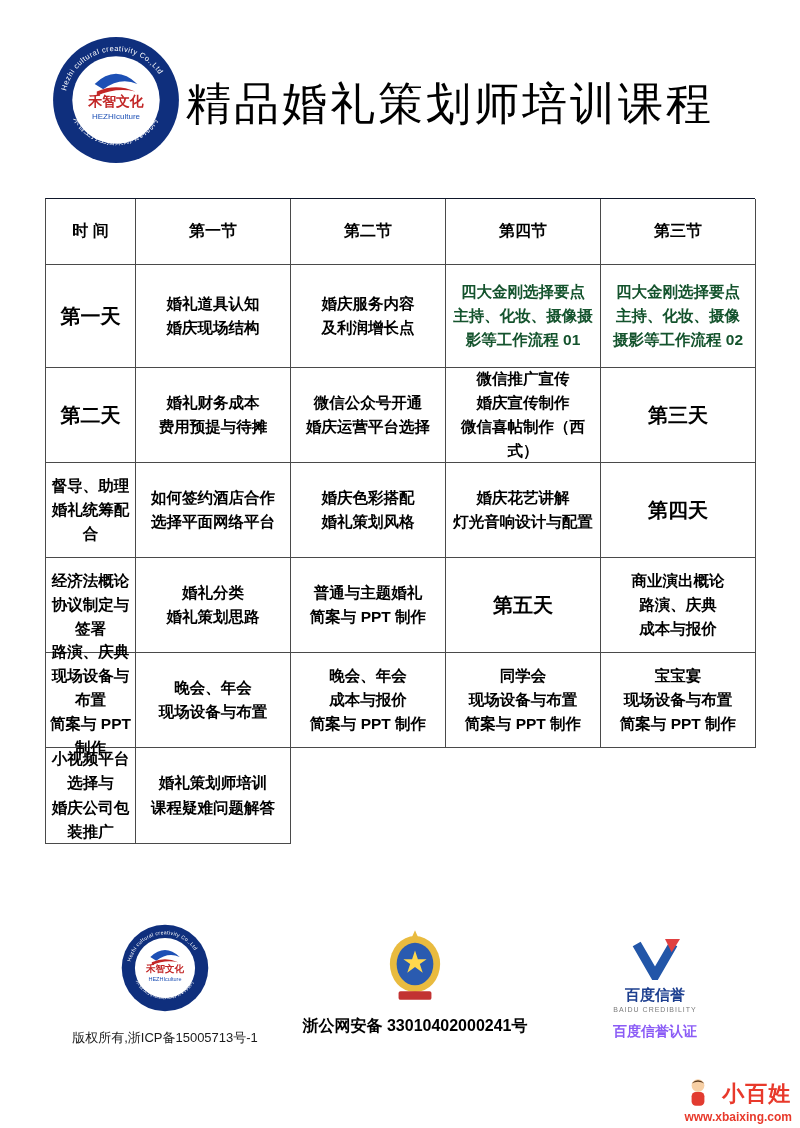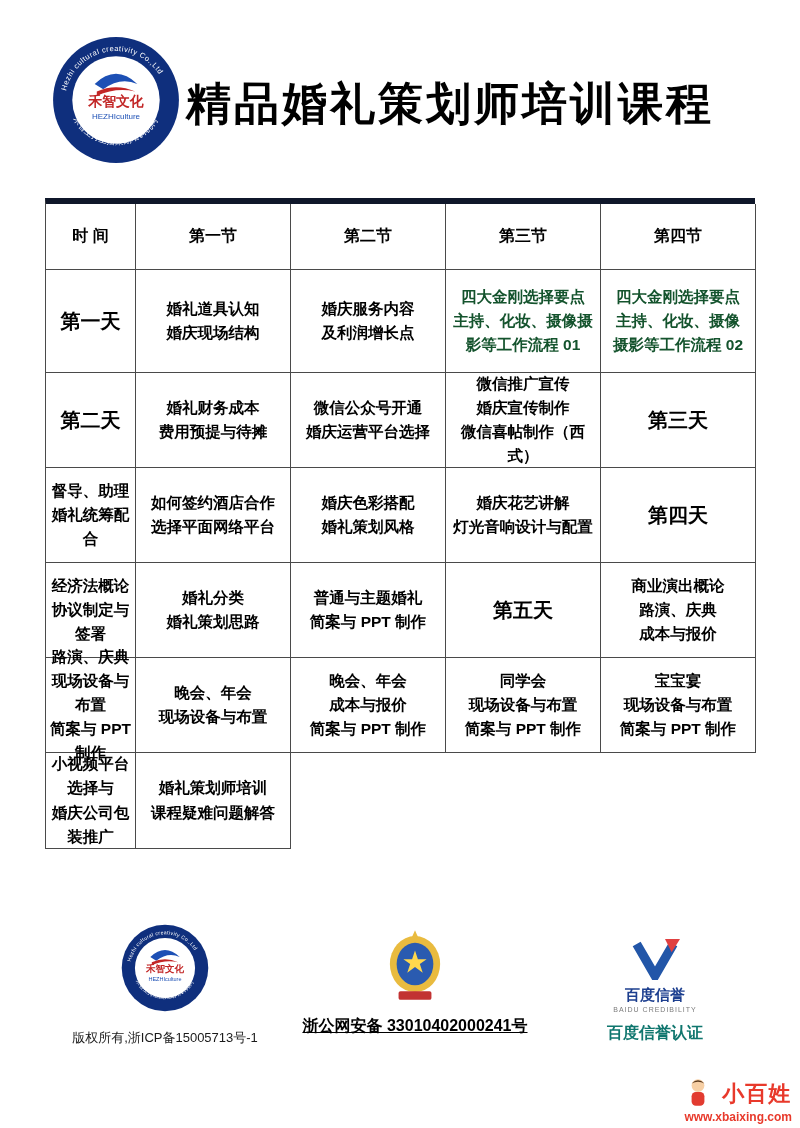--- a/index.html
+++ b/index.html
@@ -7,57 +7,57 @@
     width:800px;height:1128px;background:#ffffff;position:relative;
     font-family:"Liberation Sans","DejaVu Sans",sans-serif;color:#000;
     overflow:hidden;
   }
   .page{position:absolute;inset:0;background:#fff;}
 
   
   .logo-main{position:absolute;left:52px;top:36px;width:128px;height:128px;}
   .page-title{
     position:absolute;left:186px;top:74px;margin:0;
-    font-size:45px;font-weight:700;letter-spacing:3px;color:#000;white-space:nowrap;
+    font-size:45px;font-weight:400;letter-spacing:3px;color:#000;white-space:nowrap;
   }
 
   
   .course-table{
     position:absolute;left:45px;top:198px;width:710px;
     display:grid;
     grid-template-columns:90px 155px 155px 155px 155px;
     grid-template-rows:66px 103px 95px 95px 95px 95px 96px;
-    border-top:6px solid #0f172a;border-left:1px solid #4a4a4a;
+    border-top:1px solid #0f172a;border-left:1px solid #4a4a4a;
     box-sizing:border-box;
   }
   .cell{
     border-right:1px solid #4a4a4a;border-bottom:1px solid #4a4a4a;
     display:flex;align-items:center;justify-content:center;
     text-align:center;white-space:pre-line;
     font-size:15.5px;line-height:1.55;font-weight:600;
     padding:2px 4px;box-sizing:border-box;
   }
   .hcell{font-weight:700;font-size:16px;}
   .day{font-weight:700;font-size:20px;}
   .red-text{color:#14532d;}
 
   
   .f-left{position:absolute;left:40px;top:924px;width:250px;text-align:center;}
   .f-left .logo-small{width:88px;height:88px;}
   .copyright{margin-top:13px;font-size:13px;color:#1a1a1a;}
 
   .f-center{position:absolute;left:300px;top:930px;width:230px;text-align:center;}
   .f-center .badge{width:58px;height:72px;}
-  .police-text{margin-top:10px;font-size:16px;font-weight:700;color:#000;white-space:nowrap;text-decoration:underline;}
+  .police-text{margin-top:10px;font-size:16px;font-weight:700;color:#000;white-space:nowrap;}
 
   .f-right{position:absolute;left:570px;top:938px;width:170px;text-align:center;}
   .f-right .baidu-v{width:50px;height:42px;}
   .baidu-cn{font-size:15px;font-weight:700;color:#1d3f8f;margin-top:2px;}
   .baidu-en{font-size:7px;color:#7b7b7b;letter-spacing:1px;margin-top:1px;}
-  .baidu-cert{font-size:16px;font-weight:700;color:#0f766e;margin-top:10px;}
+  .baidu-cert{font-size:14px;font-weight:700;color:#8b5cf6;margin-top:10px;}
 
   
   .watermark{position:absolute;right:8px;bottom:4px;text-align:center;}
   .wm-top{display:flex;align-items:flex-end;justify-content:center;gap:11px;}
   .wm-mascot{width:26px;height:32px;}
   .wm-name{font-size:22px;font-weight:700;color:#e8392b;letter-spacing:1px;}
   .wm-url{font-size:12px;font-weight:700;color:#e8392b;margin-top:1px;}
 </style>
 </head>
 <body>
@@ -83,22 +83,22 @@
     <text x="60" y="78" text-anchor="middle" font-size="7.5" fill="#1d50b5">HEZHIculture</text>
   </svg>
 
   <h1 class="page-title">精品婚礼策划师培训课程</h1>
 
   <div class="course-table">
 
     <div class="cell hcell">时  间</div>
     <div class="cell hcell">第一节</div>
     <div class="cell hcell">第二节</div>
+    <div class="cell hcell">第四节</div>
     <div class="cell hcell">第三节</div>
-    <div class="cell hcell">第四节</div>
 
     <div class="cell day">第一天</div>
     <div class="cell">婚礼道具认知
 婚庆现场结构</div>
     <div class="cell">婚庆服务内容
 及利润增长点</div>
     <div class="cell red-text">四大金刚选择要点
 主持、化妆、摄像摄
 影等工作流程 01</div>
     <div class="cell red-text">四大金刚选择要点

